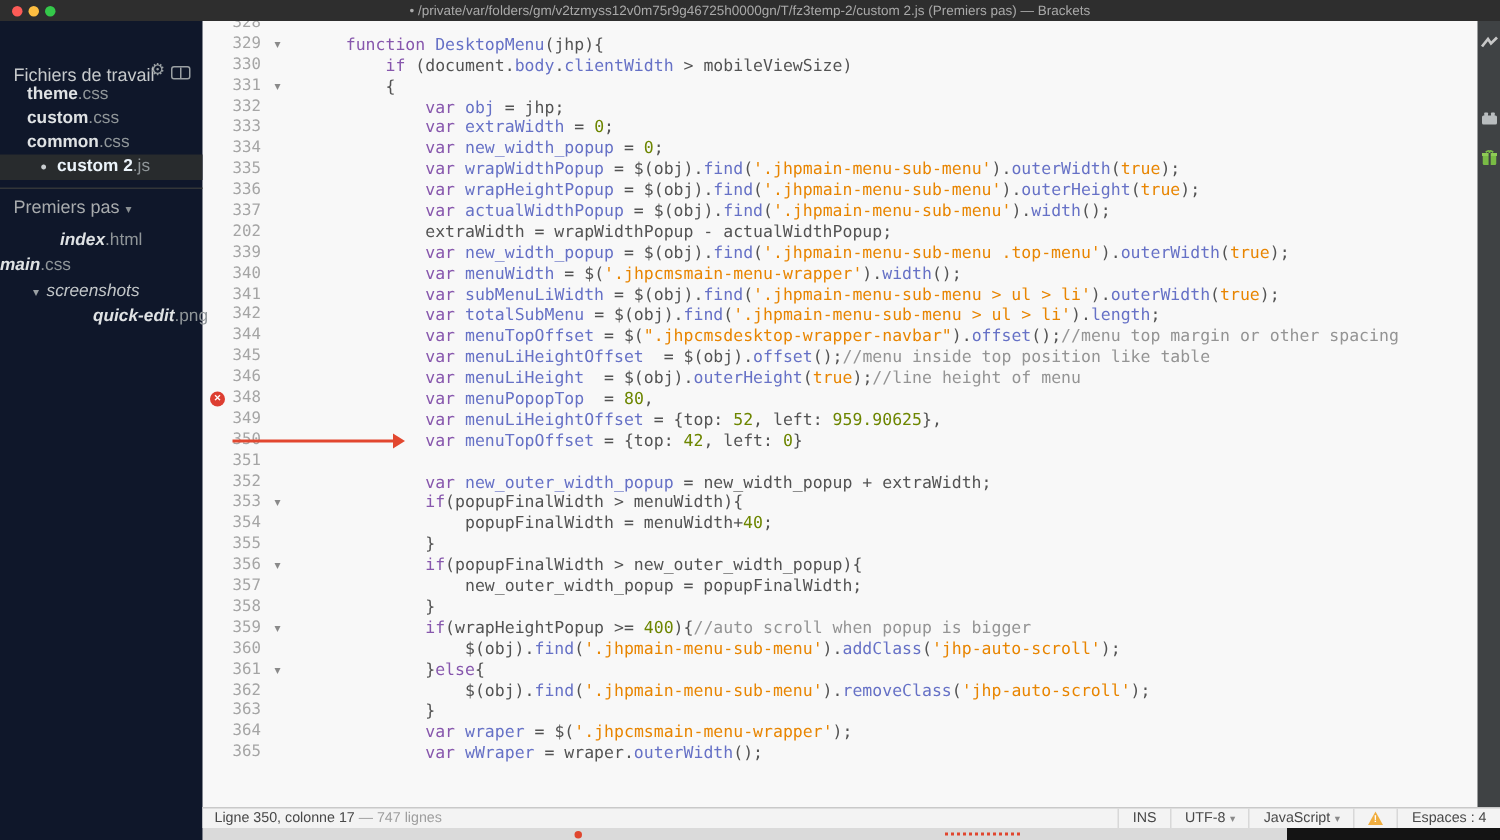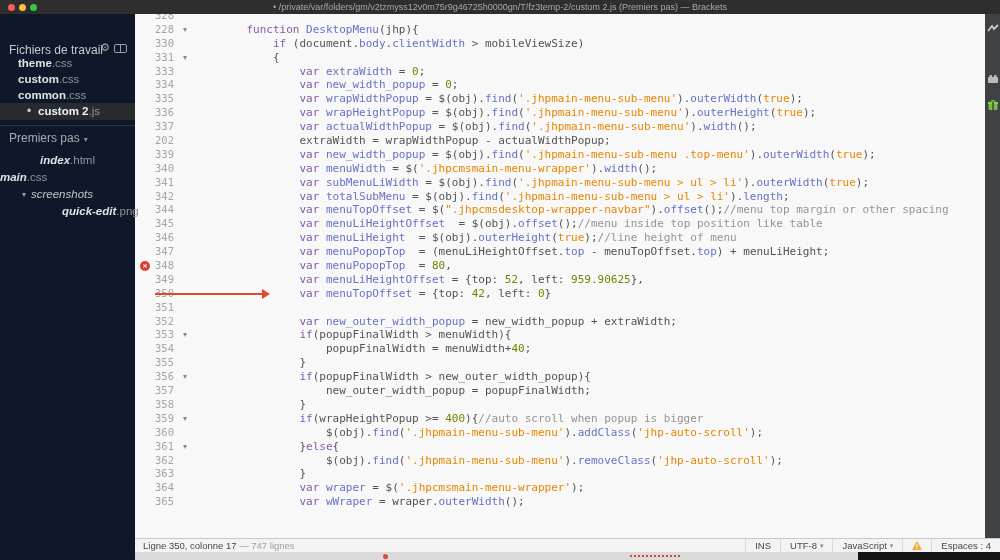--- a/index.html
+++ b/index.html
@@ -35,21 +35,21 @@
   .ptree { position:absolute; top:138px; left:0; right:0; }
   .titem { position:relative; height:17px; line-height:17px; font-size:11.5px; white-space:nowrap; }
   .titem .fname { color:#dfe2e4; font-weight:bold;font-style:italic; }
   .titem .fext  { color:#8f9598; }
   .titem .foldarrow { position:absolute; left:22px; top:0; font-size:8px; color:#9aa0a3; }
   .titem.folder .fname { color:#c2c6c8; font-weight:normal; }
 
   
   .editor { position:absolute; top:14px; left:135px; right:15px; bottom:22px; background:#f8f8f8; overflow:hidden; }
   .codelines { position:absolute; top:-5px; left:0; right:0; }
-  .crow { display:flex; height:13.9px;gap:16px; }
+  .crow { display:flex; height:13.9px; }
   .gut { position:relative; width:57px; flex:none; }
   .lnum { position:absolute; right:18px; top:0; font-family:"DejaVu Sans Mono", monospace;
           font-size:10.5px; line-height:13.9px; color:#a5a5a5; }
   .fold { position:absolute; right:5px; top:0; font-size:8px; line-height:13.9px; color:#8a8a8a; }
   .errdot { position:absolute; left:5px; top:2px; width:10px; height:10px; border-radius:50%;
             background:#dd3e31; color:#fff; font-size:6px; line-height:10px; text-align:center; font-weight:bold; }
   pre.cl { flex:1; margin:0; padding-left:12px; font-family:"DejaVu Sans Mono", monospace;
            font-size:11px; line-height:13.9px; color:#535353; white-space:pre; }
   .tk-k { color:#8757ad; }
   .tk-d { color:#6671c6; }
@@ -125,40 +125,46 @@
   <div class="editor">
     <div class="codelines" id="code-lines">
         <div class="crow">
           <div class="gut">
             <span class="lnum">328</span>
           </div>
           <pre class="cl"></pre>
         </div>
         <div class="crow">
           <div class="gut">
-            <span class="lnum">228</span>
+            <span class="lnum">329</span>
             <span class="fold">▾</span>
           </div>
           <pre class="cl">    <span class="tk-k">function</span><span class="tk-t"> </span><span class="tk-d">DesktopMenu</span><span class="tk-t">(jhp){</span></pre>
         </div>
         <div class="crow">
           <div class="gut">
             <span class="lnum">330</span>
           </div>
           <pre class="cl">        <span class="tk-k">if</span><span class="tk-t"> (document.</span><span class="tk-p">body</span><span class="tk-t">.</span><span class="tk-p">clientWidth</span><span class="tk-t"> &gt; mobileViewSize)</span></pre>
         </div>
         <div class="crow">
           <div class="gut">
             <span class="lnum">331</span>
             <span class="fold">▾</span>
           </div>
           <pre class="cl">        <span class="tk-t">{</span></pre>
         </div>
         <div class="crow">
           <div class="gut">
+            <span class="lnum">332</span>
+          </div>
+          <pre class="cl">            <span class="tk-k">var</span><span class="tk-t"> </span><span class="tk-d">obj</span><span class="tk-t"> = jhp;</span></pre>
+        </div>
+        <div class="crow">
+          <div class="gut">
             <span class="lnum">333</span>
           </div>
           <pre class="cl">            <span class="tk-k">var</span><span class="tk-t"> </span><span class="tk-d">extraWidth</span><span class="tk-t"> = </span><span class="tk-n">0</span><span class="tk-t">;</span></pre>
         </div>
         <div class="crow">
           <div class="gut">
             <span class="lnum">334</span>
           </div>
           <pre class="cl">            <span class="tk-k">var</span><span class="tk-t"> </span><span class="tk-d">new_width_popup</span><span class="tk-t"> = </span><span class="tk-n">0</span><span class="tk-t">;</span></pre>
         </div>
@@ -220,26 +226,20 @@
           <div class="gut">
             <span class="lnum">345</span>
           </div>
           <pre class="cl">            <span class="tk-k">var</span><span class="tk-t"> </span><span class="tk-d">menuLiHeightOffset</span><span class="tk-t">  = $(obj).</span><span class="tk-p">offset</span><span class="tk-t">();</span><span class="tk-c">//menu inside top position like table</span></pre>
         </div>
         <div class="crow">
           <div class="gut">
             <span class="lnum">346</span>
           </div>
           <pre class="cl">            <span class="tk-k">var</span><span class="tk-t"> </span><span class="tk-d">menuLiHeight</span><span class="tk-t">  = $(obj).</span><span class="tk-p">outerHeight</span><span class="tk-t">(</span><span class="tk-a">true</span><span class="tk-t">);</span><span class="tk-c">//line height of menu</span></pre>
-        </div>
-        <div class="crow">
-          <div class="gut">
-            <span class="lnum">347</span>
-          </div>
-          <pre class="cl">            <span class="tk-k">var</span><span class="tk-t"> </span><span class="tk-d">menuPopopTop</span><span class="tk-t">  = (menuLiHeightOffset.</span><span class="tk-p">top</span><span class="tk-t"> - menuTopOffset.</span><span class="tk-p">top</span><span class="tk-t">) + menuLiHeight;</span></pre>
         </div>
         <div class="crow">
           <div class="gut">
             <span class="errdot">✕</span>
             <span class="lnum">348</span>
           </div>
           <pre class="cl">            <span class="tk-k">var</span><span class="tk-t"> </span><span class="tk-d">menuPopopTop</span><span class="tk-t">  = </span><span class="tk-n">80</span><span class="tk-t">,</span></pre>
         </div>
         <div class="crow">
           <div class="gut">

